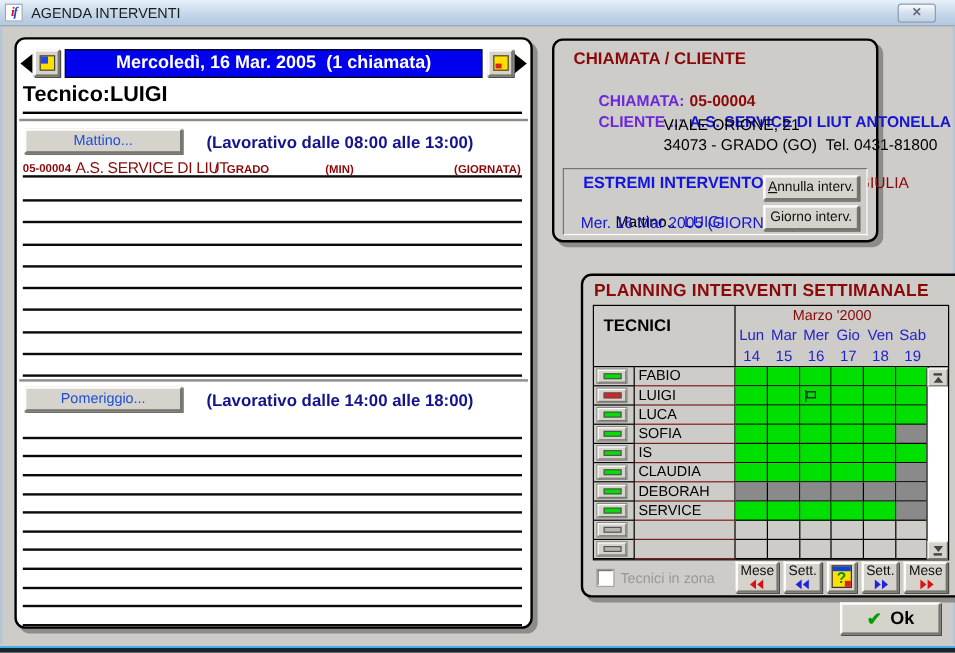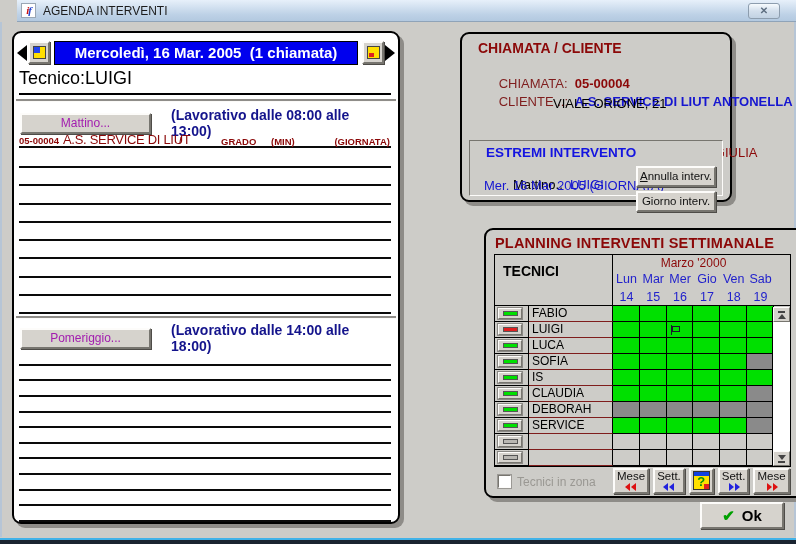--- a/index.html
+++ b/index.html
@@ -7,21 +7,21 @@
   #window {
     position:relative; width:796px; height:544px;
     background:#cdccc8; overflow:hidden;
     font-family:"Liberation Sans", sans-serif;
   }
   
   .titlebar {
     position:absolute; left:0; top:0; right:0; height:22px;
     background:linear-gradient(#e7f0fa, #bdd1e6 70%, #b3c9e0);
     border-bottom:1px solid #8fa3b8;
-    display:flex; align-items:center; padding:0 4px;margin-left:17px;
+    display:flex; align-items:center; padding:0 4px;
   }
   .app-icon {
     width:15px; height:15px; background:#fff; border:1px solid #9aa7b4;
     font:italic bold 11px/13px "Liberation Serif", serif; text-align:center;
     letter-spacing:-1px; overflow:hidden;
   }
   .app-icon .i1 { color:#cc1111; }
   .app-icon .i2 { color:#2244cc; }
   .title-text { margin-left:7px; font-size:12px; color:#1c1c1c; }
   .close-btn {
@@ -41,76 +41,76 @@
     border:2px solid; border-color:#fdfcfa #77756f #77756f #fdfcfa;
     box-shadow:1px 1px 0 #4e4c48;
   }
   .sunken-line { height:2px; background:#8f8d89; box-shadow:0 1px 0 #fbfaf8; }
   
   .panel {
     position:absolute; background:#cdccc8;
     border:2px solid #000; border-radius:9px;
     box-shadow:4px 4px 0 #8e8c88;
   }
-  #day-panel { left:12px; top:31px; width:388px; height:493px; background:#fff; }
+  #day-panel { left:12px; top:31px; width:432px; height:493px; background:#fff; }
   .day-header { position:absolute; left:3px; right:3px; top:7px; height:25px; display:flex; align-items:center; }
   .tri { width:0; height:0; }
   .tri-left  { border-top:8px solid transparent; border-bottom:8px solid transparent; border-right:10px solid #000; }
   .tri-right { border-top:8px solid transparent; border-bottom:8px solid transparent; border-left:10px solid #000; }
   .cal-btn { width:22px; height:23px; display:flex; align-items:center; justify-content:center; margin:0 1px; }
   .cal { width:13px; height:13px; background:#ffdf00; border:1px solid #444; position:relative; }
   .cal.blue::before { content:""; position:absolute; left:0; top:0; width:6px; height:6px; background:#2244ee; }
   .cal.red::after  { content:""; position:absolute; left:1px; bottom:1px; width:5px; height:4px; background:#dd2020; }
   .date-banner {
     flex:1; height:24px; margin:0 3px; background:#0000ee; border:1px solid #000;
     color:#fff; font-weight:bold; font-size:15px; text-align:center; line-height:22px; white-space:pre;
   }
   .tecnico-line {
     position:absolute; left:5px; right:7px; top:35px;
-    font-size:18px; font-weight:normal; color:#000;
+    font-size:18px; font-weight:bold; color:#000;
     border-bottom:2px solid #000; padding-bottom:4px;
   }
   .div1 { position:absolute; left:2px; right:2px; top:66px; }
   .period-row { position:absolute; left:6px; right:6px; display:flex; align-items:center; }
   .period-row.morning { top:74px; }
   .period-row.afternoon { top:289px; }
   .period-btn {
-    width:132px; height:21px; font-size:12px; color:#a21caf; text-align:center; line-height:17px;
+    width:132px; height:21px; font-size:12px; color:#1d4ed8; text-align:center; line-height:17px;
   }
   .hours-label { margin-left:20px; font-size:14px; font-weight:bold; color:#14148c; }
   .entry-row { position:absolute; left:5px; right:7px; top:99px; height:16px; border-bottom:2px solid #0a0a0a; color:#8b0808; }
   .entry-row span { position:absolute; white-space:nowrap; }
   .e-code { left:0;  top:3px; font-size:9.5px; font-weight:bold; }
   .e-name { left:44px; top:0;  font-size:13px; letter-spacing:-0.3px; }
   .e-sep  { left:160px; top:3px; font-size:9.5px; font-weight:bold; }
-  .e-city { left:170px; top:4px; font-size:9.5px; font-weight:bold;margin-left:32px; }
+  .e-city { left:170px; top:4px; font-size:9.5px; font-weight:bold; }
   .e-tag1 { left:252px; top:4px; font-size:9.5px; font-weight:bold; }
   .e-tag2 { right:1px;  top:4px; font-size:9.5px; font-weight:bold; }
   .lines { position:absolute; left:5px; right:7px; display:flex; flex-direction:column; }
   .lines .rule { flex:1; border-bottom:2px solid #0a0a0a; }
   #morning-lines   { top:117px; height:164px; }
   .div2 { position:absolute; left:2px; right:2px; top:283px; }
   #afternoon-lines { top:317px; height:172px; }
   
   #chiamata-panel { left:460px; top:32px; width:272px; height:170px; }
   .cc-title { position:absolute; left:16px; top:6px; font-size:14px; font-weight:bold; color:#8b0808; }
   .cc-row { position:absolute; font-size:13px; white-space:pre; }
-  .lbl { font-weight:normal; color:#7f1d1d; }
+  .lbl { font-weight:bold; color:#6d28d9; }
   .val-maroon { font-weight:bold; color:#8b0808; }
   .val-blue   { font-weight:bold; color:#1616d0; }
   .estremi-box {
     position:absolute; left:7px; right:7px; top:106px; height:56px;
     border:1px solid; border-color:#77756f #fdfcfa #fdfcfa #77756f;
     background:#cdccc8;
   }
   .est-title { position:absolute; left:16px; top:4px; font-size:13.5px; font-weight:bold; color:#1414e0; }
   .est-row { position:absolute; left:14px; font-size:13px; }
   .est-btn {
     position:absolute; right:6px; width:80px; height:21px;
-    font-size:11.5px; color:#111; text-align:center; line-height:17px;margin-top:20px;
+    font-size:11.5px; color:#111; text-align:center; line-height:17px;
   }
   
   #planning-panel { left:484px; top:208px; width:374px; height:270px;margin-top:20px; }
   .pl-title { position:absolute; left:9px; top:5px; font-size:14.5px; font-weight:bold; color:#8b0808; letter-spacing:0.2px; }
   .pl-table { position:absolute; left:8px; top:24px; width:297px; border:1px solid #000; }
   .pl-header { display:flex; height:51px; border-bottom:1px solid #000; }
   .pl-h-left { width:118px; border-right:1px solid #000; font-size:14px; font-weight:bold; padding:8px 0 0 8px; }
   .pl-h-mid { width:161px; display:flex; flex-direction:column; }
   .pl-h-right { flex:1; }
   .month-row { height:15px; text-align:center; font-size:12px; color:#8b0808; line-height:16px; }
@@ -249,20 +249,21 @@
     <div class="cc-row" style="left:91px; top:27px;">
       <span class="val-maroon">05-00004</span>
     </div>
     <div class="cc-row" style="left:15px; top:45px;">
       <span class="lbl">CLIENTE ..:</span>
     </div>
     <div class="cc-row" style="left:91px; top:45px;">
       <span class="val-blue">A.S. SERVICE DI LIUT ANTONELLA</span>
     </div>
     <div class="cc-row" style="left:91px; top:62px;">VIALE ORIONE, 21</div>
+    <div class="cc-row" style="left:91px; top:79px;">34073 - GRADO (GO)  Tel. 0431-81800</div>
     <div class="cc-row" style="left:91px; top:96px;">
       <span>Zona: </span><span style="color:#8b0808;">FRIULI VENEZIA GIULIA</span>
     </div>
 
     <div class="estremi-box">
       <div class="est-title">ESTREMI INTERVENTO</div>
       <div class="est-row" style="top:21px; white-space:pre;">
         <span>Mattino..  </span><span style="color:#1616d0;">LUIGI</span>
       </div>
       <div class="est-row" style="top:37px; color:#1616d0;">Mer. 16 Mar 2005 (GIORNATA)</div>

